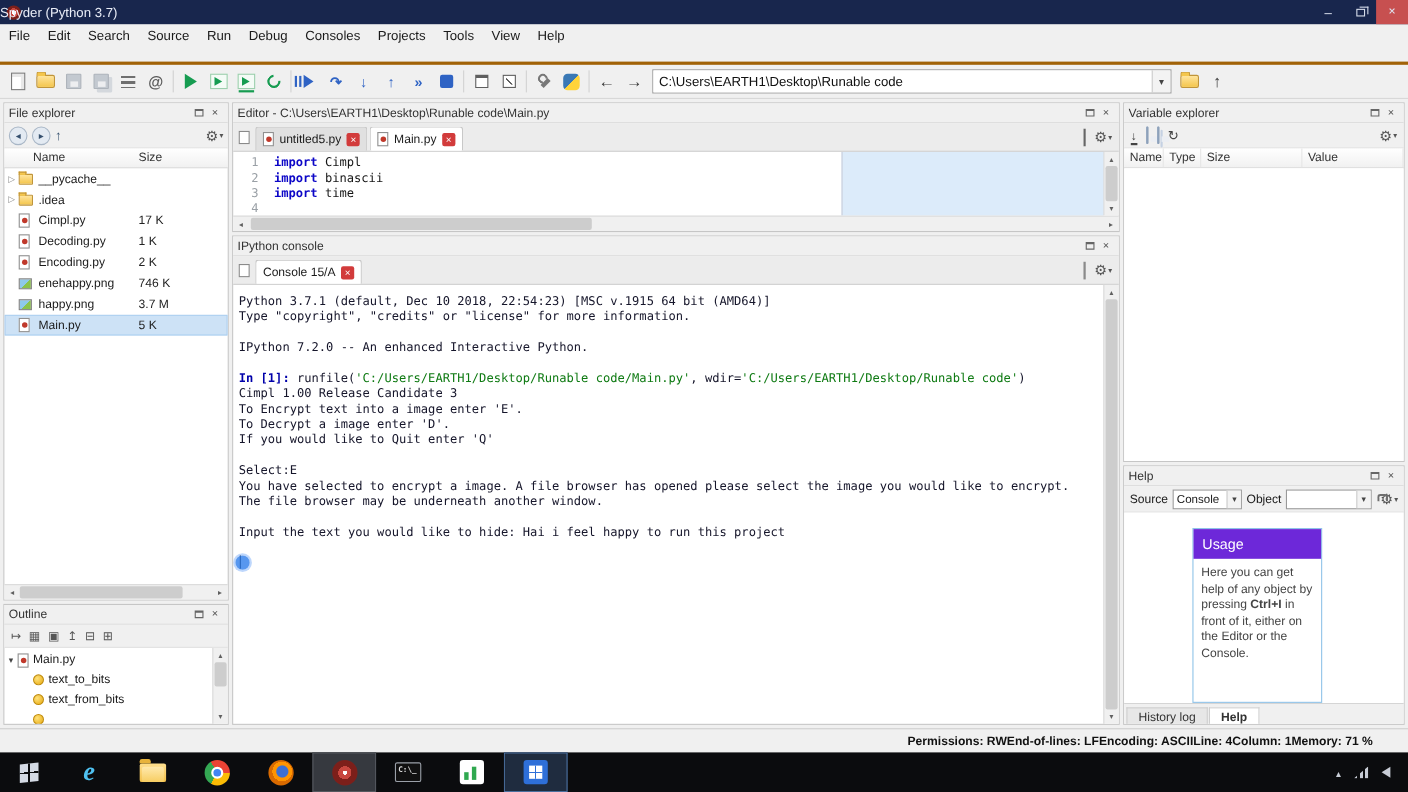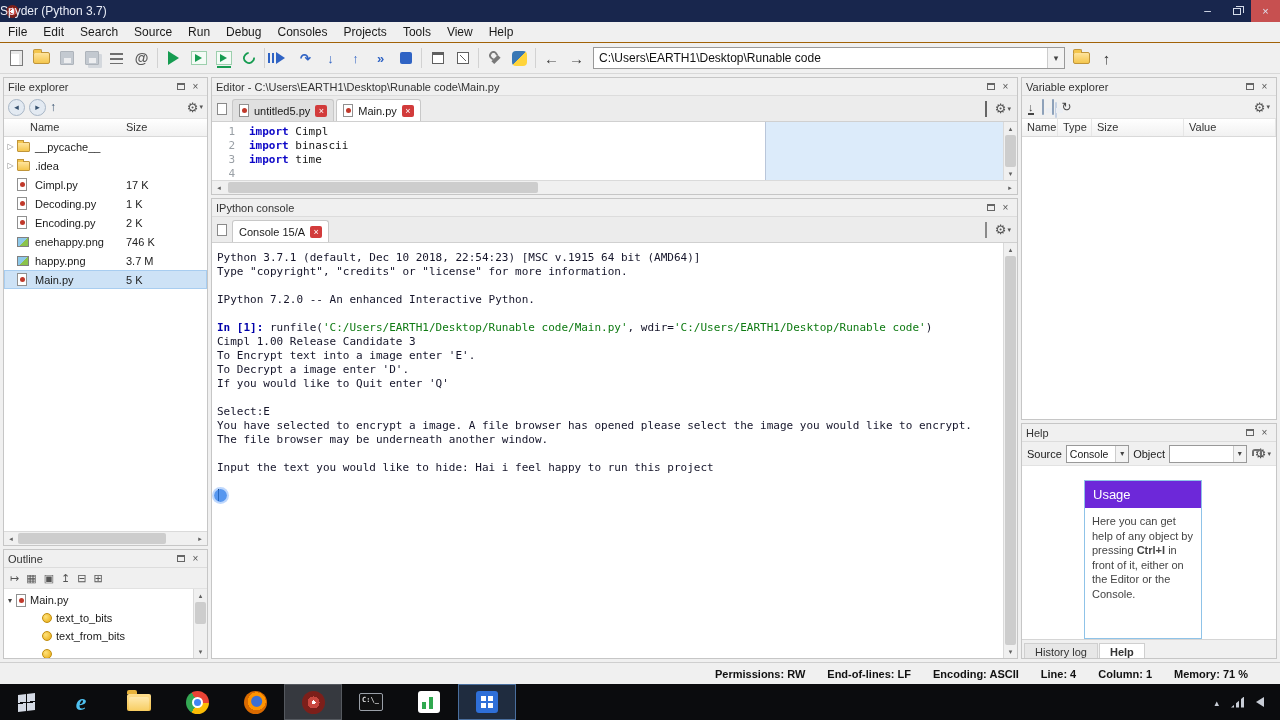--- a/index.html
+++ b/index.html
@@ -12,21 +12,21 @@
 .spy-logo{width:13px;height:13px;margin:0 6px;border-radius:50%;
   background:radial-gradient(circle,#fff 0 2px,#c8473f 2px 4px,#7c1f1a 4px 7px)}
 .tb-title{position:absolute;left:0;right:0;text-align:left;color:#e9edf7;font-size:12px;pointer-events:none}
 .win-btns{margin-left:auto;display:flex;height:22px}
 .win-btn{width:29px;height:22px;display:flex;align-items:center;justify-content:center;color:#dfe5f2;font-size:12px}
 .win-close{background:#c75050;font-size:11px}
 .ic-restore{width:8px;height:7px;border:1px solid #d5dcea;position:relative}
 .ic-restore::after{content:'';position:absolute;left:2px;top:-3px;width:7px;height:6px;border:1px solid #d5dcea;border-bottom:none;border-left:none}
 
 
-.menubar{height:21px;background:#f0f0f0;display:flex;align-items:stretch;border-bottom:1px solid #a16207}
+.menubar{height:37px;background:#f0f0f0;display:flex;align-items:stretch;border-bottom:3px solid #a16207}
 .mi{padding:0 8px;line-height:20px;font-size:12px;color:#1a1a1a}
 
 
 .toolbar{height:31px;background:#f0f0f0;border-bottom:1px solid #d8d8d8;display:flex;align-items:center;padding:0 4px}
 .tico{width:25px;height:26px;display:flex;align-items:center;justify-content:center;flex:0 0 auto}
 .vsep{width:1px;height:20px;background:#d2d2d2;margin:0 3px;flex:0 0 auto}
 .dis{opacity:.45;filter:grayscale(.6)}
 .ic-new{width:13px;height:16px;background:#fff;border:1px solid #7a7a7a;box-shadow:inset -3px 3px 0 #e8e8e8}
 .ic-folder{width:17px;height:12px;background:linear-gradient(#ffe49c,#f4c64d);border:1px solid #c0953a;border-radius:2px;position:relative}
 .ic-folder::before{content:'';position:absolute;top:-4px;left:-1px;width:7px;height:3px;background:#f4c64d;border:1px solid #c0953a;border-bottom:none;border-radius:2px 2px 0 0}
@@ -95,21 +95,21 @@
 .sc-thumb{position:absolute;top:1px;bottom:1px;background:#cdcdcd;border-radius:2px}
 
 
 .outline-panel{height:110px;flex:0 0 auto}
 .ol-toolbar{height:21px;background:#f0f0f0;border-bottom:1px solid #e2e2e2;display:flex;align-items:center;gap:7px;padding:0 6px;flex:0 0 auto}
 .ol-ic{font-size:11px;color:#555}
 .ol-body{flex:1;display:flex;min-height:0}
 .outline-tree{flex:1;overflow:hidden;padding-top:2px}
 .orow{display:flex;align-items:center;height:18px;font-size:11px;gap:4px}
 .orow.root{padding-left:4px}
-.orow.child{padding-left:38px}
+.orow.child{padding-left:26px}
 .oex{font-size:8px;color:#444}
 .oic{width:10px;height:10px;border-radius:50%;background:radial-gradient(circle at 35% 35%,#ffe27a,#e8a90f);border:1px solid #c08c0c}
 .vscroll{width:14px;background:#f0f0f0;border-left:1px solid #dadada;display:flex;flex-direction:column;align-items:center;flex:0 0 auto}
 .vs-track{flex:1;width:13px;position:relative}
 .vs-thumb{position:absolute;left:1px;right:1px;background:#cdcdcd;border-radius:2px}
 
 
 .editor-panel{height:118px;flex:0 0 auto}
 .tabbar{height:26px;background:#ececec;display:flex;align-items:flex-end;padding:0 2px;gap:2px;border-bottom:1px solid #d0d0d0;flex:0 0 auto}
 .tab-lead{align-self:center;display:flex;align-items:center;gap:2px;margin:0 3px}
@@ -162,21 +162,21 @@
 .help-content{flex:1;background:#fff;position:relative;overflow:hidden}
 .usage{position:absolute;left:62px;top:14px;width:118px;bottom:0;border:1px solid #8fc3e8;background:#fff;display:flex;flex-direction:column}
 .usage-head{background:#6d28d9;color:#fff;font-size:13px;padding:6px 8px;flex:0 0 auto}
 .usage-body{padding:6px 7px;font-size:11px;color:#444;line-height:14.5px}
 .help-tabs{height:19px;background:#f0f0f0;border-top:1px solid #d5d5d5;display:flex;align-items:flex-end;gap:1px;padding-left:2px;flex:0 0 auto}
 .htab{padding:2px 10px 0;font-size:11px;background:#e7e7e7;border:1px solid #cfcfcf;border-bottom:none;color:#333}
 .htab.act{background:#fff;font-weight:bold}
 
 
 .statusbar{height:22px;background:#f0f0f0;border-top:1px solid #cfcfcf;display:flex;align-items:center;justify-content:flex-end;padding-right:32px;flex:0 0 auto}
-.sb-item{font-size:11px;font-weight:bold;color:#111;margin-left:22px;white-space:nowrap}
+.sb-item{font-size:11px;font-weight:bold;color:#111;white-space:nowrap}
 
 
 .taskbar{height:36px;background:#0b0c0e;display:flex;align-items:stretch;flex:0 0 auto}
 .slot{width:58px;display:flex;align-items:center;justify-content:center}
 .slot-start{width:52px}
 .slot.active{background:#36393f;box-shadow:inset 0 0 0 1px #55595f}
 .slot.hilite{background:#1f2c3f;box-shadow:inset 0 0 0 1px #4a6f9e}
 .app-start{width:17px;height:17px;transform:skewY(-6deg);background:
   linear-gradient(90deg,transparent 46%,#0b0c0e 46% 54%,transparent 54%),
   linear-gradient(0deg,transparent 46%,#0b0c0e 46% 54%,transparent 54%),#d4dae4}

